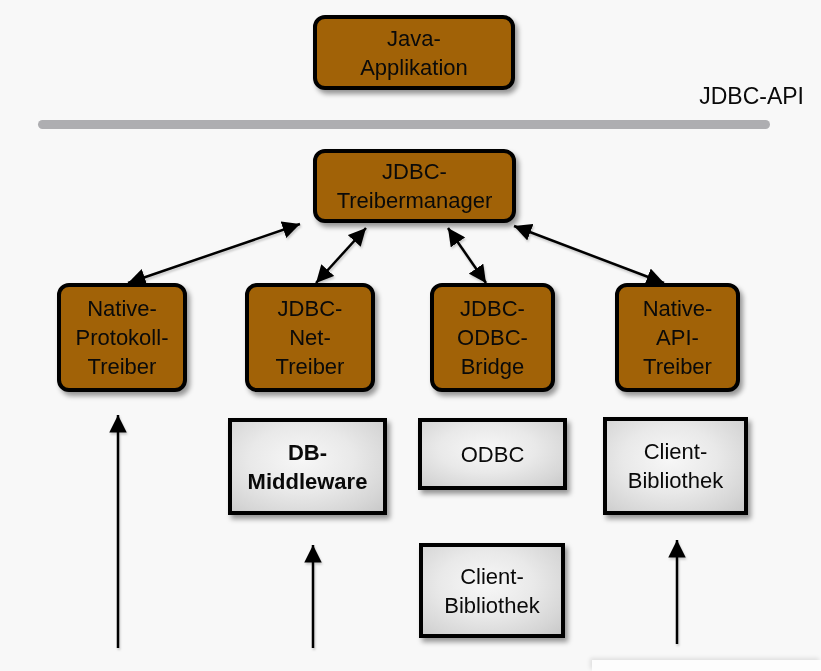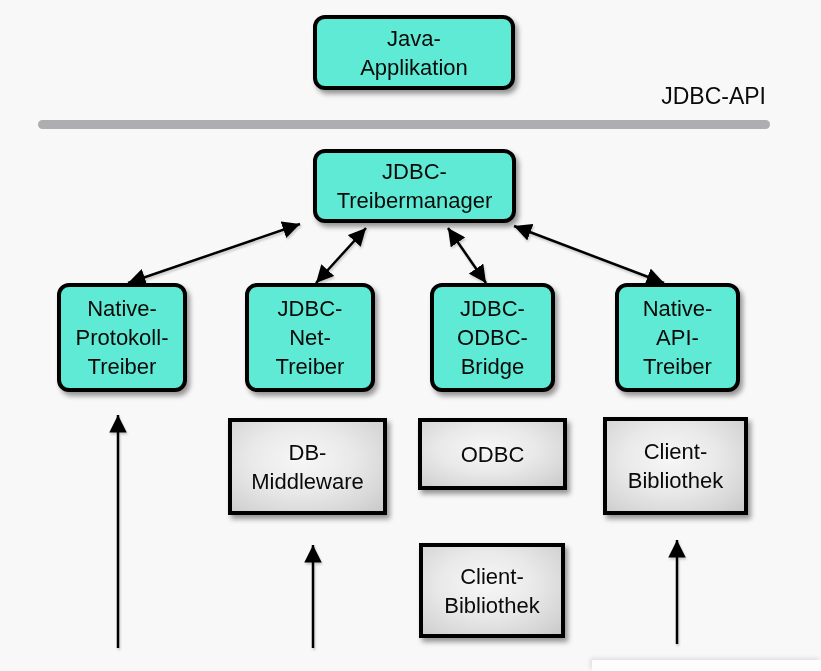--- a/index.html
+++ b/index.html
@@ -23,36 +23,37 @@
     align-items: center;
     justify-content: center;
     text-align: center;
     font-size: 22px;
     line-height: 29px;
     color: #0a0a0a;
     white-space: pre-line;
     box-shadow: 3px 4px 5px rgba(0,0,0,0.40);
   }
   .rounded-white {
-    background: #5eead4;
+    background: #a16207;
     border-radius: 12px;
   }
   .gray {
     background: radial-gradient(ellipse at 46% 42%, #f7f7f7 0%, #e9e9e9 45%, #d6d6d6 80%, #c9c9c9 100%);
     border-radius: 0;
   }
   .api-label {
     position: absolute;
     top: 84px;
     left: 0;
     width: 766px;
     text-align: right;
     font-size: 23px;
     line-height: 24px;
     color: #0a0a0a;
+    padding-left: 38px;
   }
   .api-line {
     position: absolute;
     left: 38px;
     top: 120px;
     width: 732px;
     height: 9px;
     border-radius: 5px;
     background: #aeaeb1;
   }
@@ -124,21 +125,21 @@
 ODBC-
 Bridge</span>
   </div>
 
   <div class="node rounded-white" style="left:615px; top:283px; width:125px; height:109px;">
     <span>Native-
 API-
 Treiber</span>
   </div>
 
-  <div class="node gray" style="left:228px; top:418px; width:159px; height:97px;">
+  <div class="node gray" style="left:228px; top:418px; width:159px; height:97px;font-weight:bold;">
     <span>DB-
 Middleware</span>
   </div>
 
   <div class="node gray" style="left:418px; top:418px; width:149px; height:72px;">
     <span>ODBC</span>
   </div>
 
   <div class="node gray" style="left:603px; top:417px; width:145px; height:98px;">
     <span>Client-

